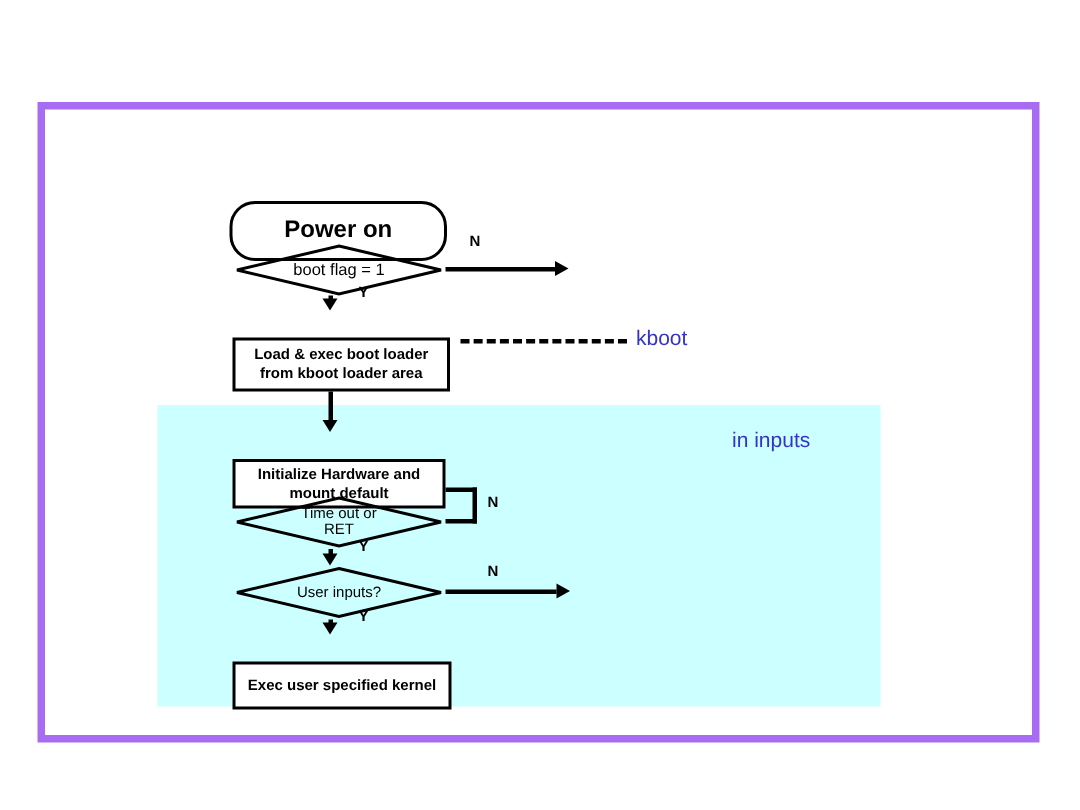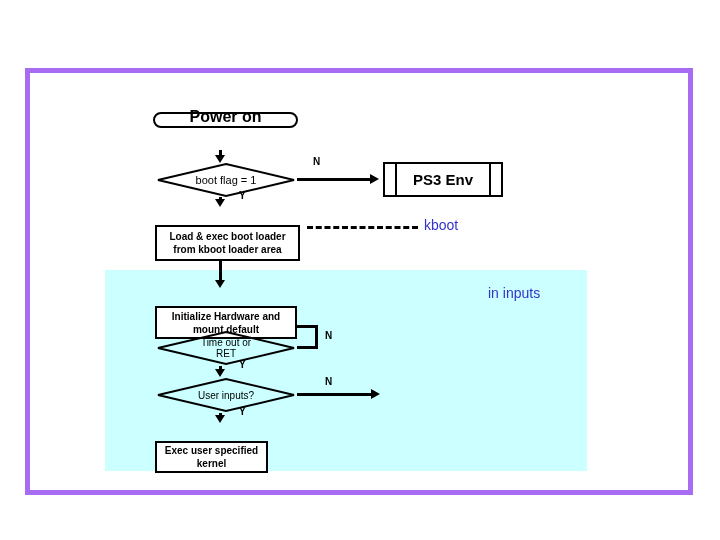--- a/index.html
+++ b/index.html
@@ -80,36 +80,31 @@
   <div class="elabel" style="left:239px;top:359px;">Y</div>
 
   <div class="line" style="left:297px;top:393px;width:74px;height:3px;"></div>
   <div class="ah right" style="left:371px;top:389px;"></div>
   <div class="elabel" style="left:325px;top:376px;">N</div>
 
   <div class="line" style="left:219px;top:413px;width:3px;height:3px;"></div>
   <div class="ah down" style="left:215px;top:415px;"></div>
   <div class="elabel" style="left:239px;top:406px;">Y</div>
 
-  <div class="node terminator" style="left:153px;top:112px;width:145px;height:16px;align-items:flex-end;">
+  <div class="node terminator" style="left:153px;top:134px;width:145px;height:40px;">
     <span>Power on</span>
   </div>
 
   <div class="diamond" style="left:155px;top:162px;width:142px;height:36px;">
     <svg width="142" height="36" viewBox="0 0 142 36">
       <polygon points="71,2 139,18 71,34 3,18" fill="none" stroke="#000" stroke-width="2"></polygon>
     </svg>
     <div class="dlabel" style="font-size:11px;">boot flag = 1</div>
   </div>
 
-  <div class="node predef" style="left:383px;top:162px;width:120px;height:35px;">
-    <span class="strip l"></span>
-    <span class="strip r"></span>
-    <span>PS3 Env</span>
-  </div>
 
   <div class="node proc" style="left:155px;top:207px;width:145px;height:36px;">
     <div>
       <div>Load &amp; exec boot loader</div>
       <div>from kboot loader area</div>
     </div>
   </div>
 
   <div class="node proc" style="left:155px;top:288px;width:142px;height:33px;">
     <div>
@@ -129,19 +124,19 @@
     <svg width="142" height="36" viewBox="0 0 142 36">
       <polygon points="71,2 139,18 71,34 3,18" fill="none" stroke="#000" stroke-width="2"></polygon>
     </svg>
     <div class="dlabel">
       <div>Time out or</div>
       <div>RET</div>
     </div>
   </div>
 
 
-  <div class="node proc" style="left:155px;top:423px;width:113px;height:32px;">
+  <div class="node proc" style="left:155px;top:423px;width:146px;height:32px;">
     <span>Exec user specified kernel</span>
   </div>
 
   <div class="blue-note" style="left:488px;top:285px;">in inputs</div>
 
 </div>
 
 </body></html>

